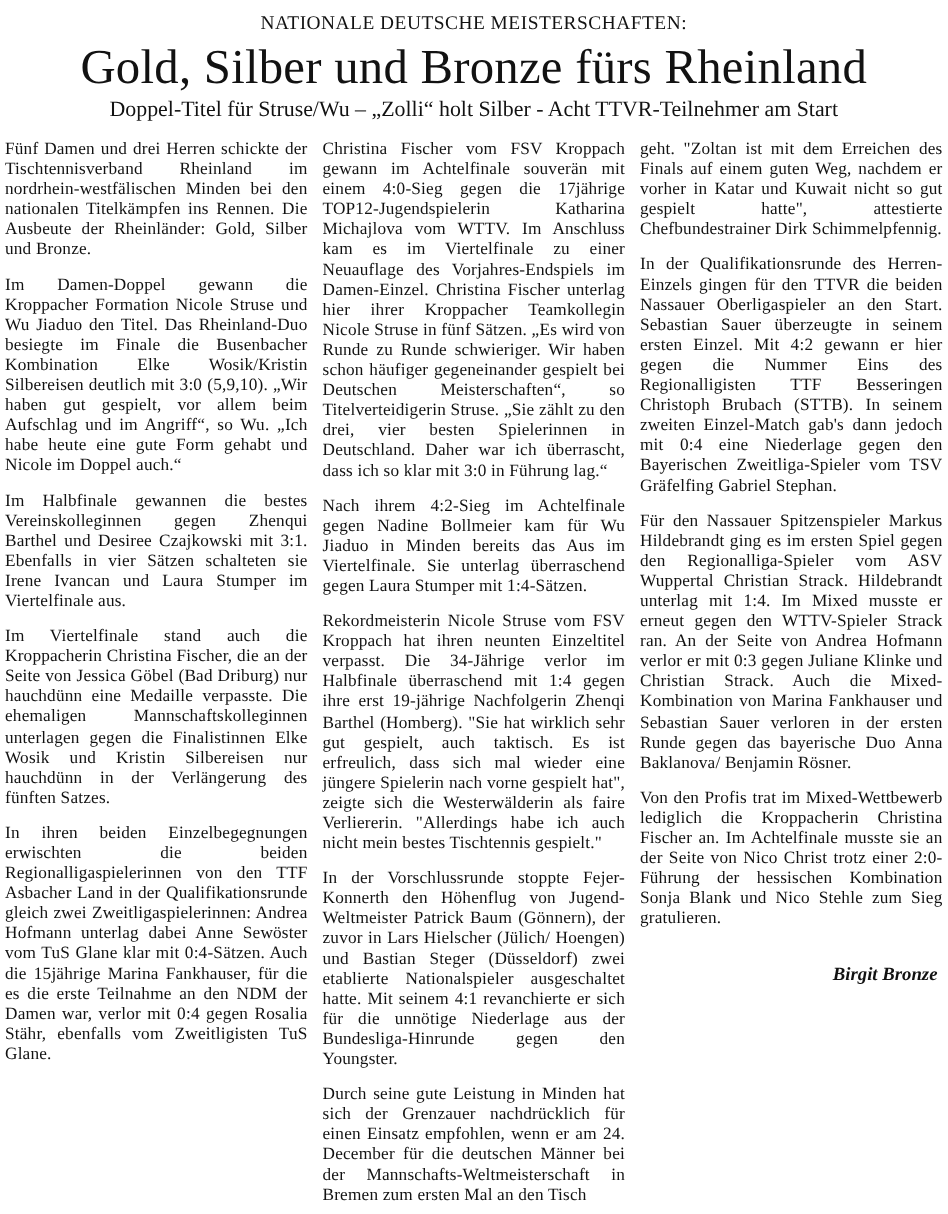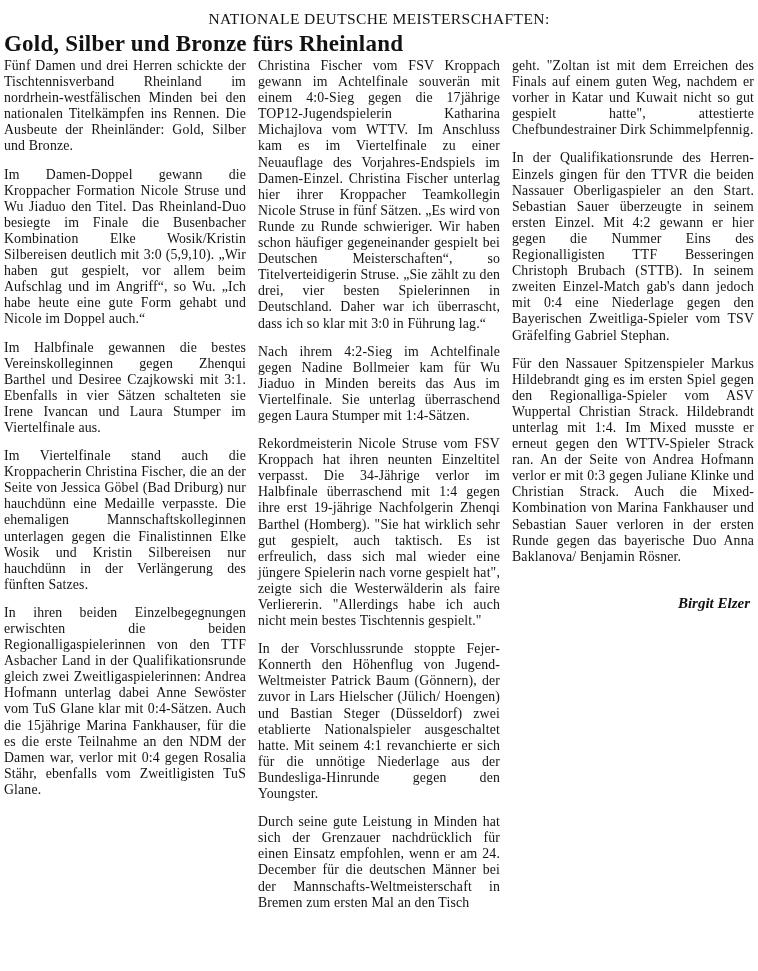--- a/index.html
+++ b/index.html
@@ -21,22 +21,23 @@
     padding: 10px 4px 0 4px;
     background: #ffffff;
   }
   .kicker {
     text-align: center;
     font-size: 15.5px;
     letter-spacing: 0.4px;
     white-space: nowrap;
   }
   .title {
-    font-size: 23px;
-    font-weight: bold;
+    text-align: center;
+    font-size: 39px;
+    font-weight: normal;
     letter-spacing: 0.2px;
     margin: 3px 0 1px 0;
     white-space: nowrap;
   }
   .subtitle {
     text-align: center;
     font-size: 17.5px;
     margin: 0 0 13px 0;
     white-space: nowrap;
   }
@@ -66,20 +67,21 @@
     padding-right: 4px;
   }
 </style>
 </head>
 <body>
 
 <div class="page">
   <header>
     <div class="kicker">NATIONALE DEUTSCHE MEISTERSCHAFTEN:</div>
     <h1 class="title">Gold, Silber und Bronze fürs Rheinland</h1>
+    <div class="subtitle">Doppel-Titel für Struse/Wu – „Zolli“ holt Silber - Acht TTVR-Teilnehmer am Start</div>
   </header>
 
   <main class="body">
     <section class="col">
       <p>Fünf Damen und drei Herren schickte der Tischtennisverband Rheinland im nordrhein-westfälischen Minden bei den nationalen Titelkämpfen ins Rennen. Die Ausbeute der Rheinländer: Gold, Silber und Bronze.</p>
       <p>Im Damen-Doppel gewann die Kroppacher Formation Nicole Struse und Wu Jiaduo den Titel. Das Rheinland-Duo besiegte im Finale die Busenbacher Kombination Elke Wosik/Kristin Silbereisen deutlich mit 3:0 (5,9,10). „Wir haben gut gespielt, vor allem beim Aufschlag und im Angriff“, so Wu. „Ich habe heute eine gute Form gehabt und Nicole im Doppel auch.“</p>
       <p>Im Halbfinale gewannen die bestes Vereinskolleginnen gegen Zhenqui Barthel und Desiree Czajkowski mit 3:1. Ebenfalls in vier Sätzen schalteten sie Irene Ivancan und Laura Stumper im Viertelfinale aus.</p>
       <p>Im Viertelfinale stand auch die Kroppacherin Christina Fischer, die an der Seite von Jessica Göbel (Bad Driburg) nur hauchdünn eine Medaille verpasste. Die ehemaligen Mannschaftskolleginnen unterlagen gegen die Finalistinnen Elke Wosik und Kristin Silbereisen nur hauchdünn in der Verlängerung des fünften Satzes.</p>
       <p>In ihren beiden Einzelbegegnungen erwischten die beiden Regionalligaspielerinnen von den TTF Asbacher Land in der Qualifikationsrunde gleich zwei Zweitligaspielerinnen: Andrea Hofmann unterlag dabei Anne Sewöster vom TuS Glane klar mit 0:4-Sätzen. Auch die 15jährige Marina Fankhauser, für die es die erste Teilnahme an den NDM der Damen war, verlor mit 0:4 gegen Rosalia Stähr, ebenfalls vom Zweitligisten TuS Glane.</p>
     </section>
@@ -89,16 +91,17 @@
       <p>Nach ihrem 4:2-Sieg im Achtelfinale gegen Nadine Bollmeier kam für Wu Jiaduo in Minden bereits das Aus im Viertelfinale. Sie unterlag überraschend gegen Laura Stumper mit 1:4-Sätzen.</p>
       <p>Rekordmeisterin Nicole Struse vom FSV Kroppach hat ihren neunten Einzeltitel verpasst. Die 34-Jährige verlor im Halbfinale überraschend mit 1:4 gegen ihre erst 19-jährige Nachfolgerin Zhenqi Barthel (Homberg). "Sie hat wirklich sehr gut gespielt, auch taktisch. Es ist erfreulich, dass sich mal wieder eine jüngere Spielerin nach vorne gespielt hat", zeigte sich die Westerwälderin als faire Verliererin. "Allerdings habe ich auch nicht mein bestes Tischtennis gespielt."</p>
       <p>In der Vorschlussrunde stoppte Fejer-Konnerth den Höhenflug von Jugend-Weltmeister Patrick Baum (Gönnern), der zuvor in Lars Hielscher (Jülich/ Hoengen) und Bastian Steger (Düsseldorf) zwei etablierte Nationalspieler ausgeschaltet hatte. Mit seinem 4:1 revanchierte er sich für die unnötige Niederlage aus der Bundesliga-Hinrunde gegen den Youngster.</p>
       <p>Durch seine gute Leistung in Minden hat sich der Grenzauer nachdrücklich für einen Einsatz empfohlen, wenn er am 24. December für die deutschen Männer bei der Mannschafts-Weltmeisterschaft in Bremen zum ersten Mal an den Tisch</p>
     </section>
 
     <section class="col">
       <p>geht. "Zoltan ist mit dem Erreichen des Finals auf einem guten Weg, nachdem er vorher in Katar und Kuwait nicht so gut gespielt hatte", attestierte Chefbundestrainer Dirk Schimmelpfennig.</p>
       <p>In der Qualifikationsrunde des Herren-Einzels gingen für den TTVR die beiden Nassauer Oberligaspieler an den Start. Sebastian Sauer überzeugte in seinem ersten Einzel. Mit 4:2 gewann er hier gegen die Nummer Eins des Regionalligisten TTF Besseringen Christoph Brubach (STTB). In seinem zweiten Einzel-Match gab's dann jedoch mit 0:4 eine Niederlage gegen den Bayerischen Zweitliga-Spieler vom TSV Gräfelfing Gabriel Stephan.</p>
       <p>Für den Nassauer Spitzenspieler Markus Hildebrandt ging es im ersten Spiel gegen den Regionalliga-Spieler vom ASV Wuppertal Christian Strack. Hildebrandt unterlag mit 1:4. Im Mixed musste er erneut gegen den WTTV-Spieler Strack ran. An der Seite von Andrea Hofmann verlor er mit 0:3 gegen Juliane Klinke und Christian Strack. Auch die Mixed-Kombination von Marina Fankhauser und Sebastian Sauer verloren in der ersten Runde gegen das bayerische Duo Anna Baklanova/ Benjamin Rösner.</p>
-      <div class="byline">Birgit Elzer</div>
+      <p>Von den Profis trat im Mixed-Wettbewerb lediglich die Kroppacherin Christina Fischer an. Im Achtelfinale musste sie an der Seite von Nico Christ trotz einer 2:0-Führung der hessischen Kombination Sonja Blank und Nico Stehle zum Sieg gratulieren.</p>
+      <div class="byline">Birgit Bronze</div>
     </section>
   </main>
 </div>
 
 </body></html>

